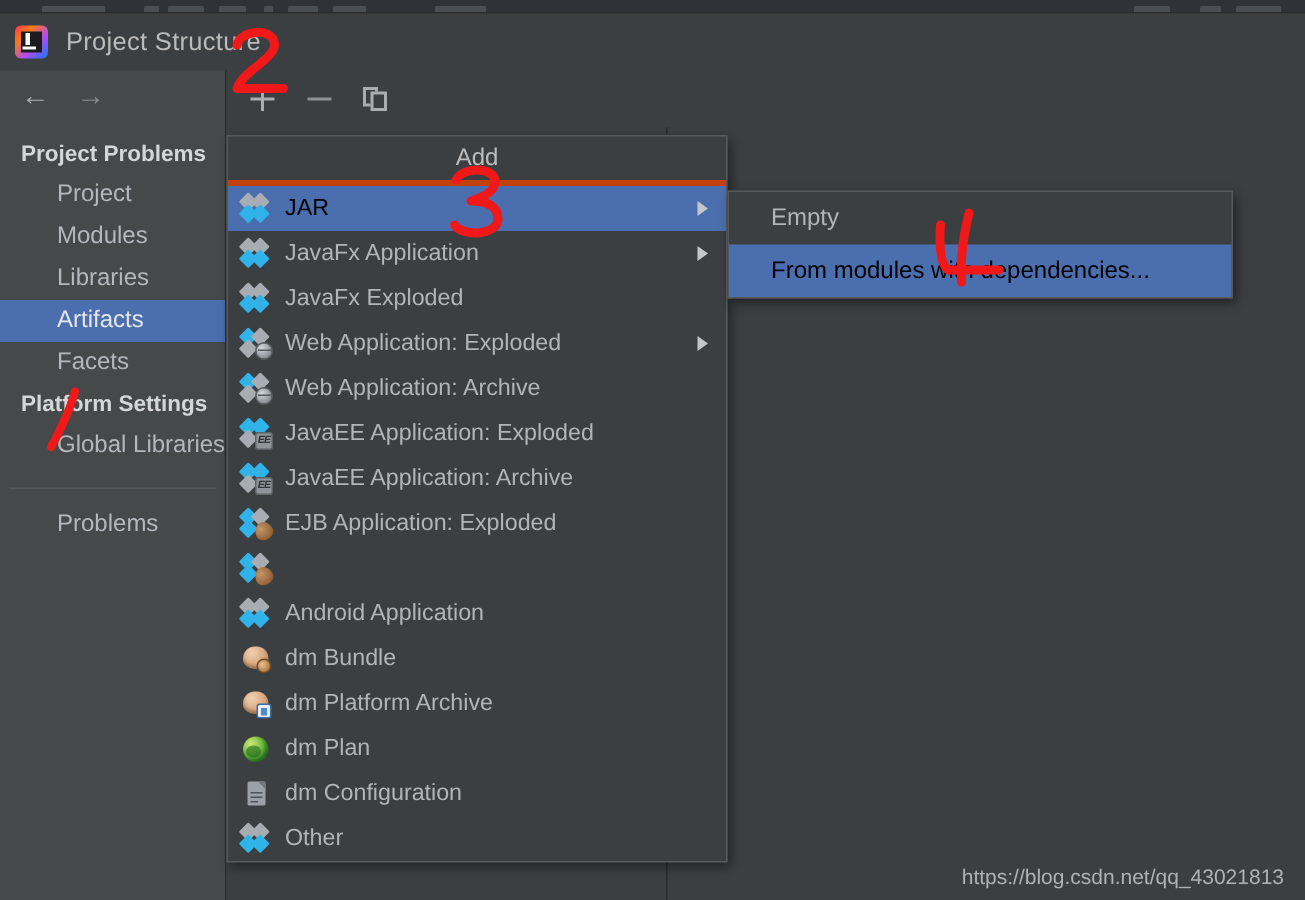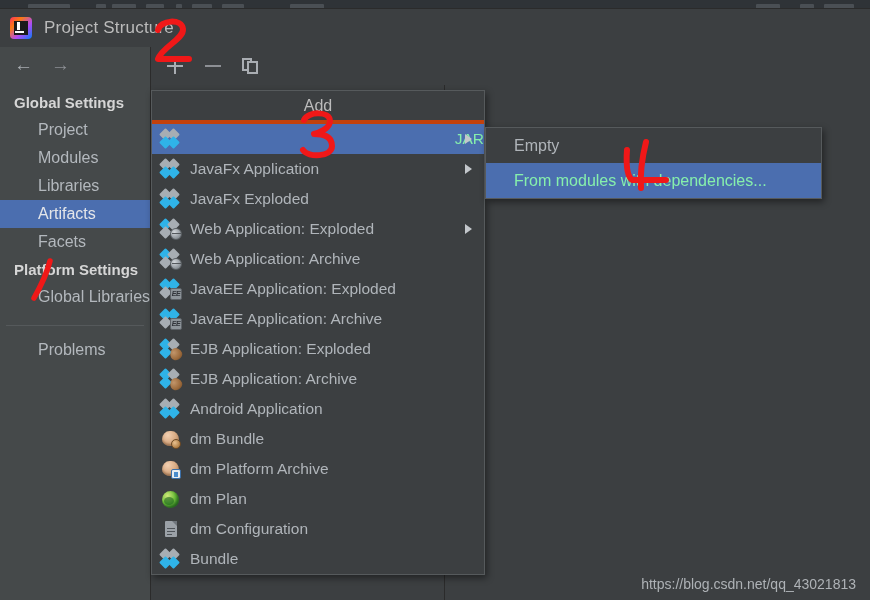--- a/index.html
+++ b/index.html
@@ -220,22 +220,21 @@
     display: flex;
     align-items: center;
     padding-left: 9px;
     color: #b0b5ba;
     font-size: 15.5px;
     position: relative;
     white-space: nowrap;
   }
   .menu-item.selected {
     background: #4b6eaf;
-    color: #86efac;
-    justify-content: space-between;
+    color: #000000;
   }
   .menu-item .label { margin-left: 9px; }
   .submenu-arrow {
     position: absolute;
     right: 12px; top: 50%;
     margin-top: -5px;
     width: 0; height: 0;
     border-left: 7px solid #c3c7cb;
     border-top: 5px solid transparent;
     border-bottom: 5px solid transparent;
@@ -421,21 +420,21 @@
       <div class="dialog-title">Project Structure</div>
     </div>
 
     <div class="nav-panel">
       <div class="nav-toolbar">
         <span class="arrow-btn">←</span>
         <span class="arrow-btn dim">→</span>
       </div>
 
       <div class="nav-list">
-        <div class="nav-group">Global Settings</div>
+        <div class="nav-group">Project Problems</div>
         <div class="nav-item">Project</div>
         <div class="nav-item">Modules</div>
         <div class="nav-item">Libraries</div>
         <div class="nav-item selected">Artifacts</div>
         <div class="nav-item">Facets</div>
 
         <div class="nav-group">Platform Settings</div>
         <div class="nav-item">Global Libraries</div>
 
         <div class="nav-sep"></div>
@@ -543,21 +542,20 @@
         <span class="label">EJB Application: Exploded</span>
       </div>
 
       <div class="menu-item">
         <span class="icon">
           <i class="dia cy tl"></i>
             <i class="dia gy tr"></i>
             <i class="dia cy bl"></i>
           <i class="badge bean"></i>
         </span>
-        <span class="label">EJB Application: Archive</span>
       </div>
 
       <div class="menu-item">
         <span class="icon">
           <i class="dia gy tl"></i>
             <i class="dia gy tr"></i>
             <i class="dia cy bl"></i>
             <i class="dia cy br"></i>
         </span>
         <span class="label">Android Application</span>
@@ -597,21 +595,21 @@
         <span class="label">dm Configuration</span>
       </div>
 
       <div class="menu-item">
         <span class="icon">
           <i class="dia gy tl"></i>
             <i class="dia gy tr"></i>
             <i class="dia cy bl"></i>
             <i class="dia cy br"></i>
         </span>
-        <span class="label">Bundle</span>
+        <span class="label">Other</span>
       </div>
     </div>
 
     <div class="menu" id="jar-submenu">
       <div class="menu-item">
         <span class="label">Empty</span>
       </div>
       <div class="menu-item selected">
         <span class="label">From modules with dependencies...</span>
       </div>

